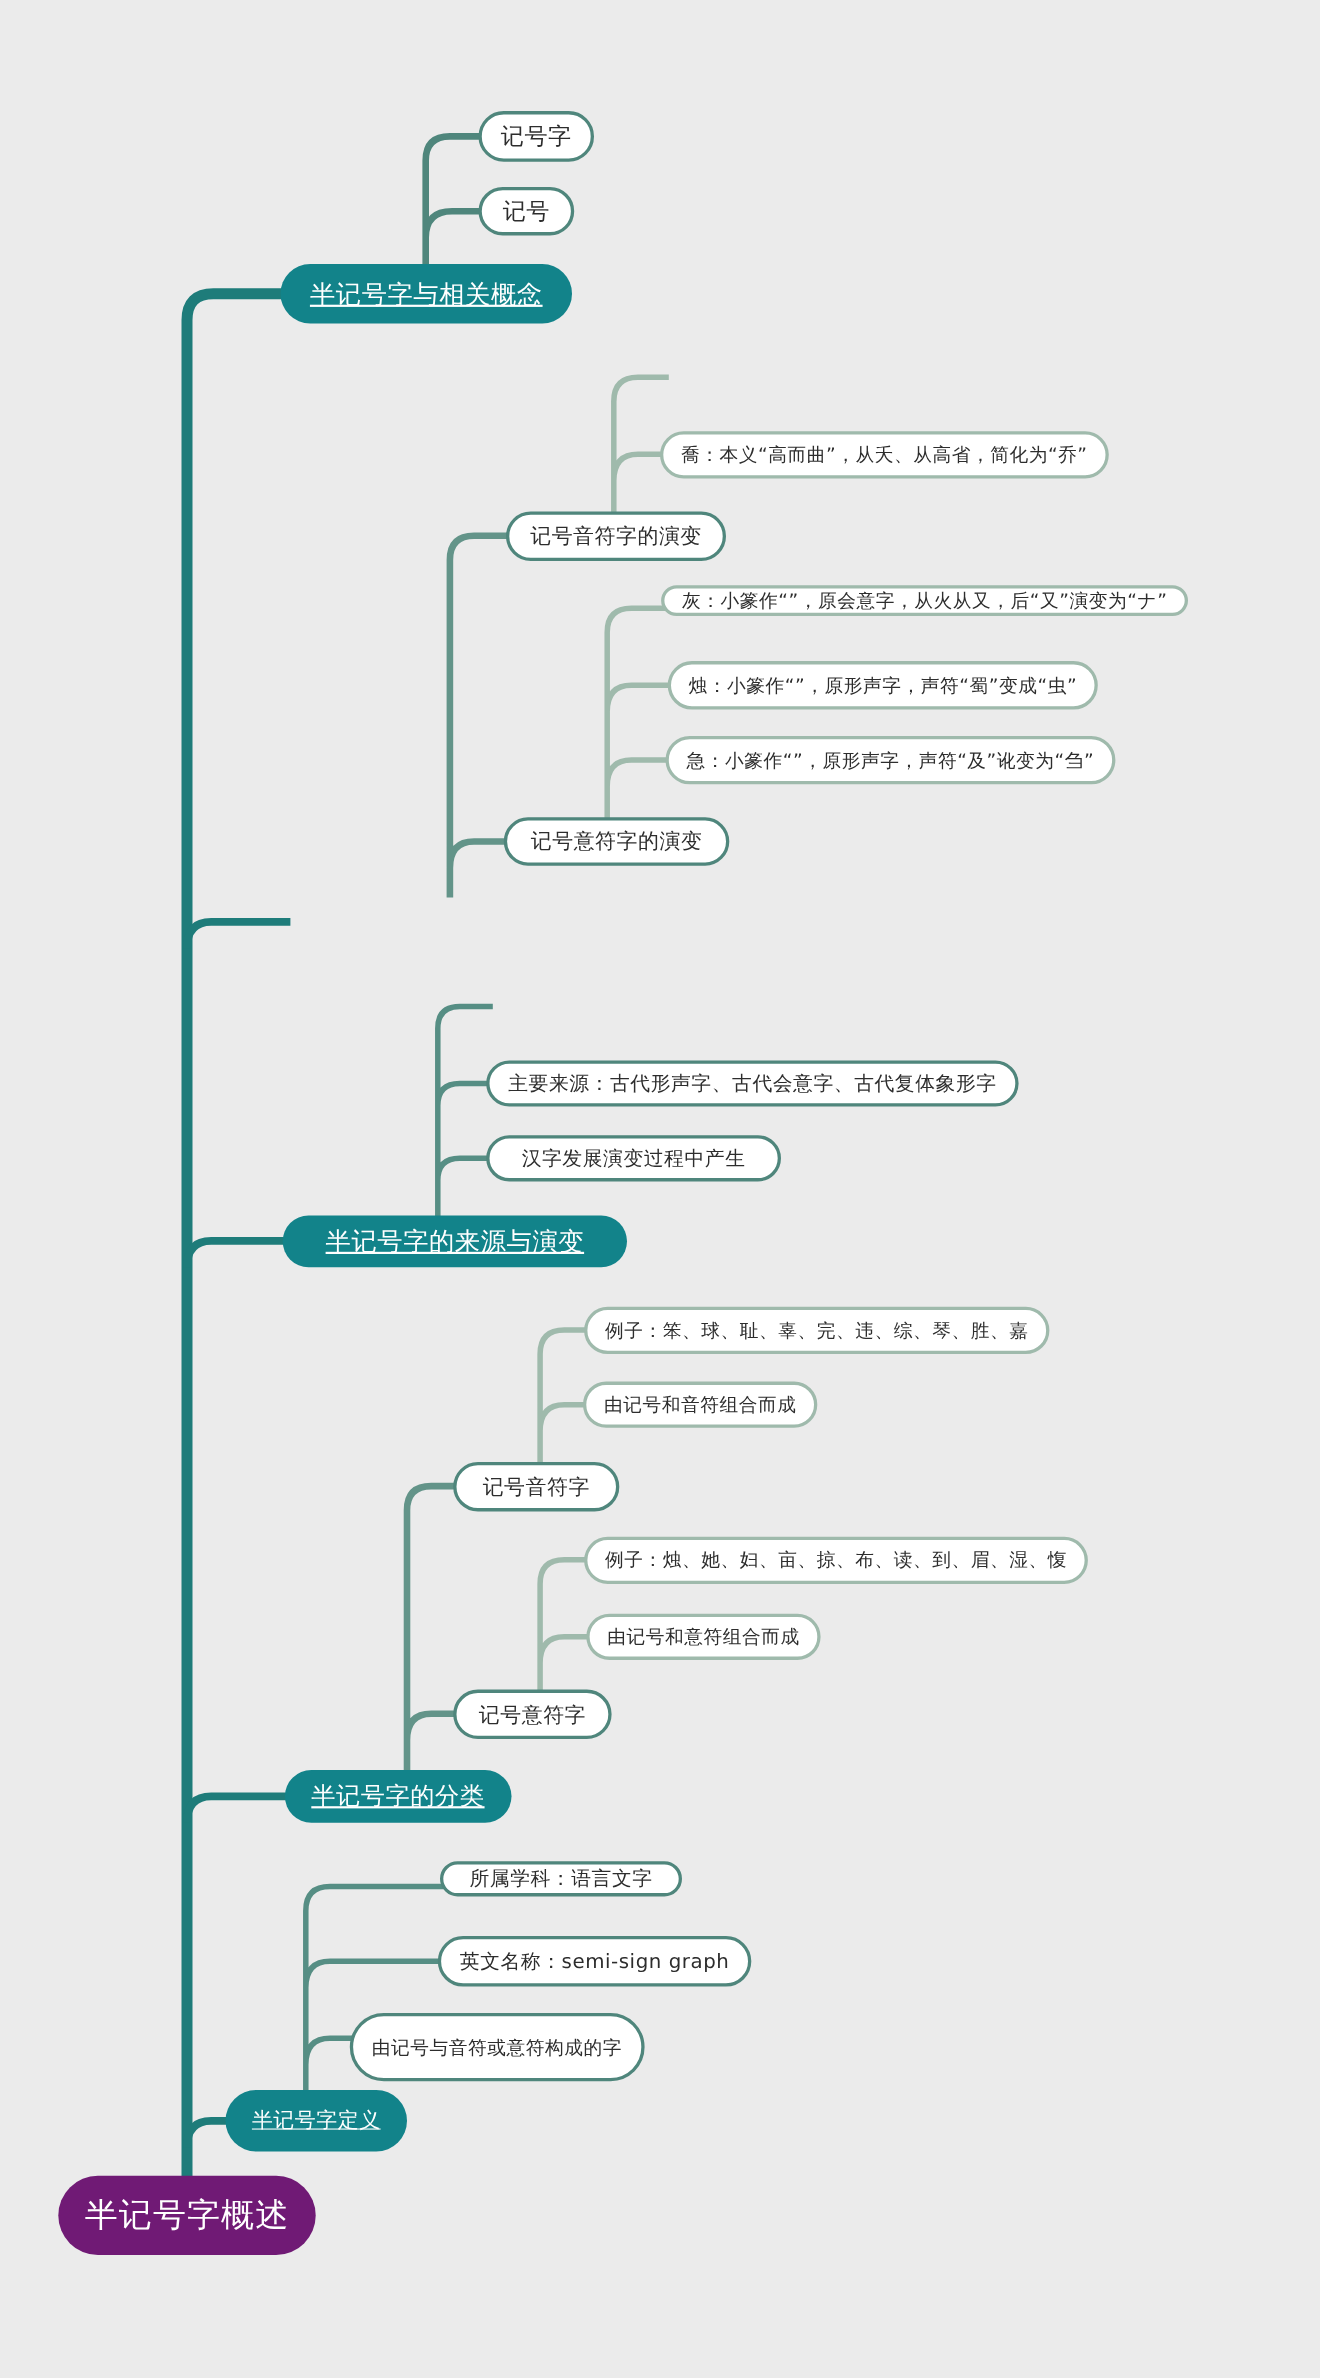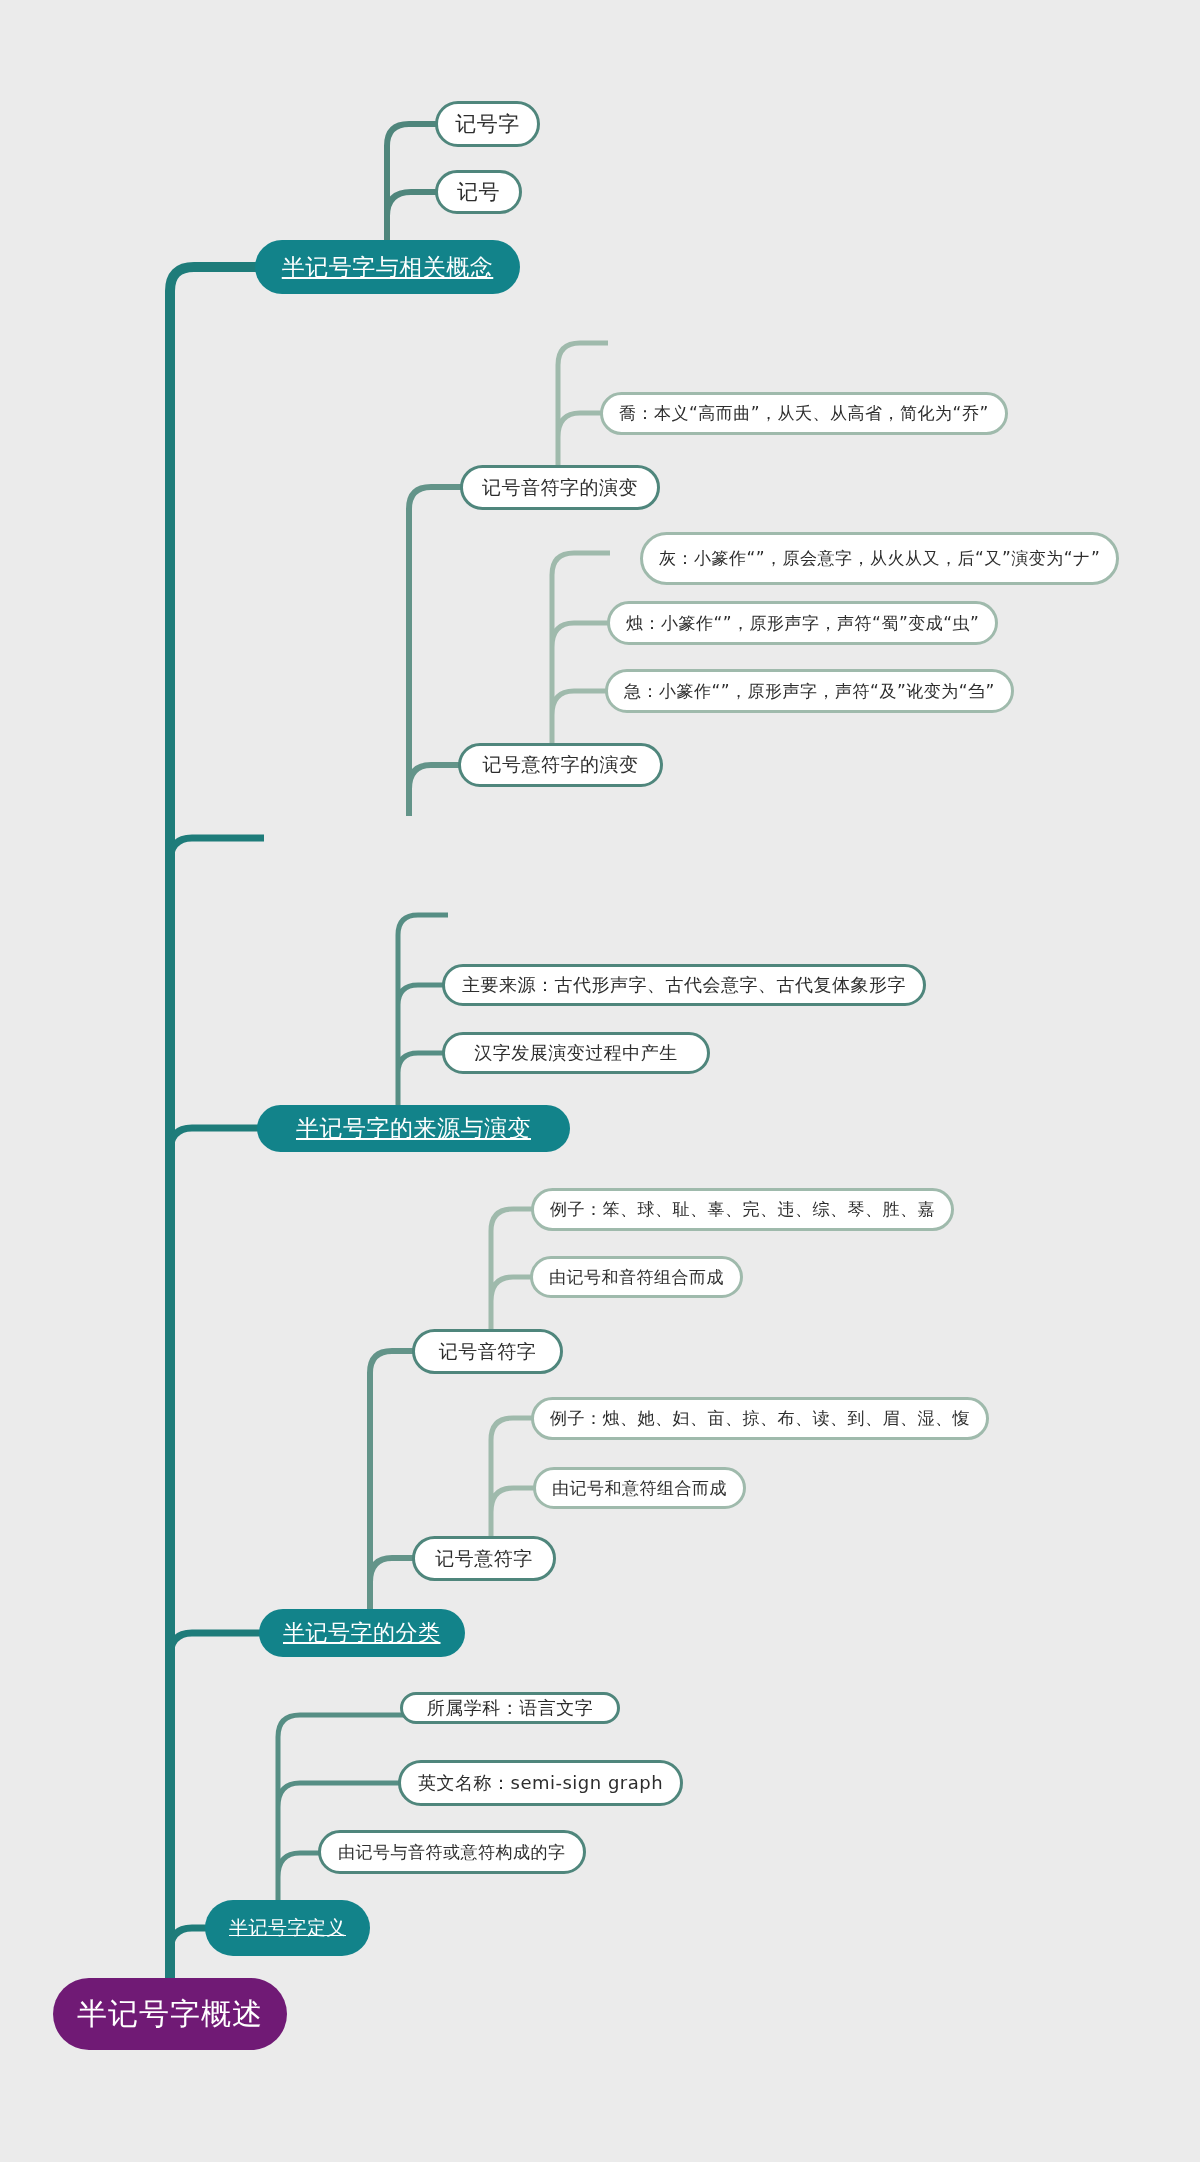--- a/index.html
+++ b/index.html
@@ -45,37 +45,37 @@
 
     <path d="M278,1902 L278,1737 Q278,1715 300,1715 L406,1715 M278,1807 Q278,1783 300,1783 L404,1783 M278,1877 Q278,1853 300,1853 L324,1853" stroke="#568e84" stroke-width="5"></path>
   </svg>
 
   <div class="node n2" style="left:435px;top:101px;height:46px;min-width:105px;font-size:21px;">记号字</div>
   <div class="node n2" style="left:435px;top:170px;height:44px;min-width:87px;font-size:21px;">记号</div>
   <div class="node branch" style="left:255px;top:240px;height:54px;min-width:265px;">半记号字与相关概念</div>
 
   <div class="node n3" style="left:600px;top:392px;height:43px;">喬：本义“高而曲”，从夭、从高省，简化为“乔”</div>
   <div class="node n2" style="left:460px;top:465px;height:45px;min-width:200px;">记号音符字的演变</div>
-  <div class="node n3" style="left:640px;top:532px;height:53px;">灰：小篆作“”，原会意字，从火从又，后“又”演变为“ナ”</div>
+  <div class="node n3" style="left:601px;top:532px;height:28px;">灰：小篆作“”，原会意字，从火从又，后“又”演变为“ナ”</div>
   <div class="node n3" style="left:607px;top:601px;height:44px;">烛：小篆作“”，原形声字，声符“蜀”变成“虫”</div>
   <div class="node n3" style="left:605px;top:669px;height:44px;">急：小篆作“”，原形声字，声符“及”讹变为“刍”</div>
   <div class="node n2" style="left:458px;top:743px;height:44px;min-width:205px;">记号意符字的演变</div>
 
   <div class="node n2" style="left:442px;top:964px;height:42px;font-size:18px;">主要来源：古代形声字、古代会意字、古代复体象形字</div>
   <div class="node n2" style="left:442px;top:1032px;height:42px;font-size:18px;min-width:268px;">汉字发展演变过程中产生</div>
   <div class="node branch" style="left:257px;top:1105px;height:47px;min-width:313px;">半记号字的来源与演变</div>
 
   <div class="node n3" style="left:531px;top:1188px;height:43px;">例子：笨、球、耻、辜、完、违、综、琴、胜、嘉</div>
   <div class="node n3" style="left:530px;top:1256px;height:42px;">由记号和音符组合而成</div>
   <div class="node n2" style="left:412px;top:1329px;height:45px;min-width:151px;">记号音符字</div>
   <div class="node n3" style="left:531px;top:1397px;height:43px;">例子：烛、她、妇、亩、掠、布、读、到、眉、湿、愎</div>
   <div class="node n3" style="left:533px;top:1467px;height:42px;">由记号和意符组合而成</div>
   <div class="node n2" style="left:412px;top:1536px;height:45px;min-width:144px;">记号意符字</div>
   <div class="node branch" style="left:259px;top:1609px;height:48px;min-width:201px;font-size:22px;">半记号字的分类</div>
 
   <div class="node n2" style="left:400px;top:1692px;height:32px;font-size:18px;min-width:220px;">所属学科：语言文字</div>
   <div class="node n2" style="left:398px;top:1760px;height:46px;font-size:18px;min-width:269px;">英文名称：semi-sign graph</div>
-  <div class="node n2" style="left:318px;top:1830px;height:44px;font-size:17px;">由记号与音符或意符构成的字</div>
+  <div class="node n2" style="left:318px;top:1830px;height:62px;font-size:17px;">由记号与音符或意符构成的字</div>
   <div class="node branch" style="left:205px;top:1900px;height:56px;min-width:148px;font-size:19px;">半记号字定义</div>
 
   <div class="node root" style="left:53px;top:1978px;height:72px;min-width:224px;border-radius:38px;">半记号字概述</div>
 
 </div>
 
 </body></html>

